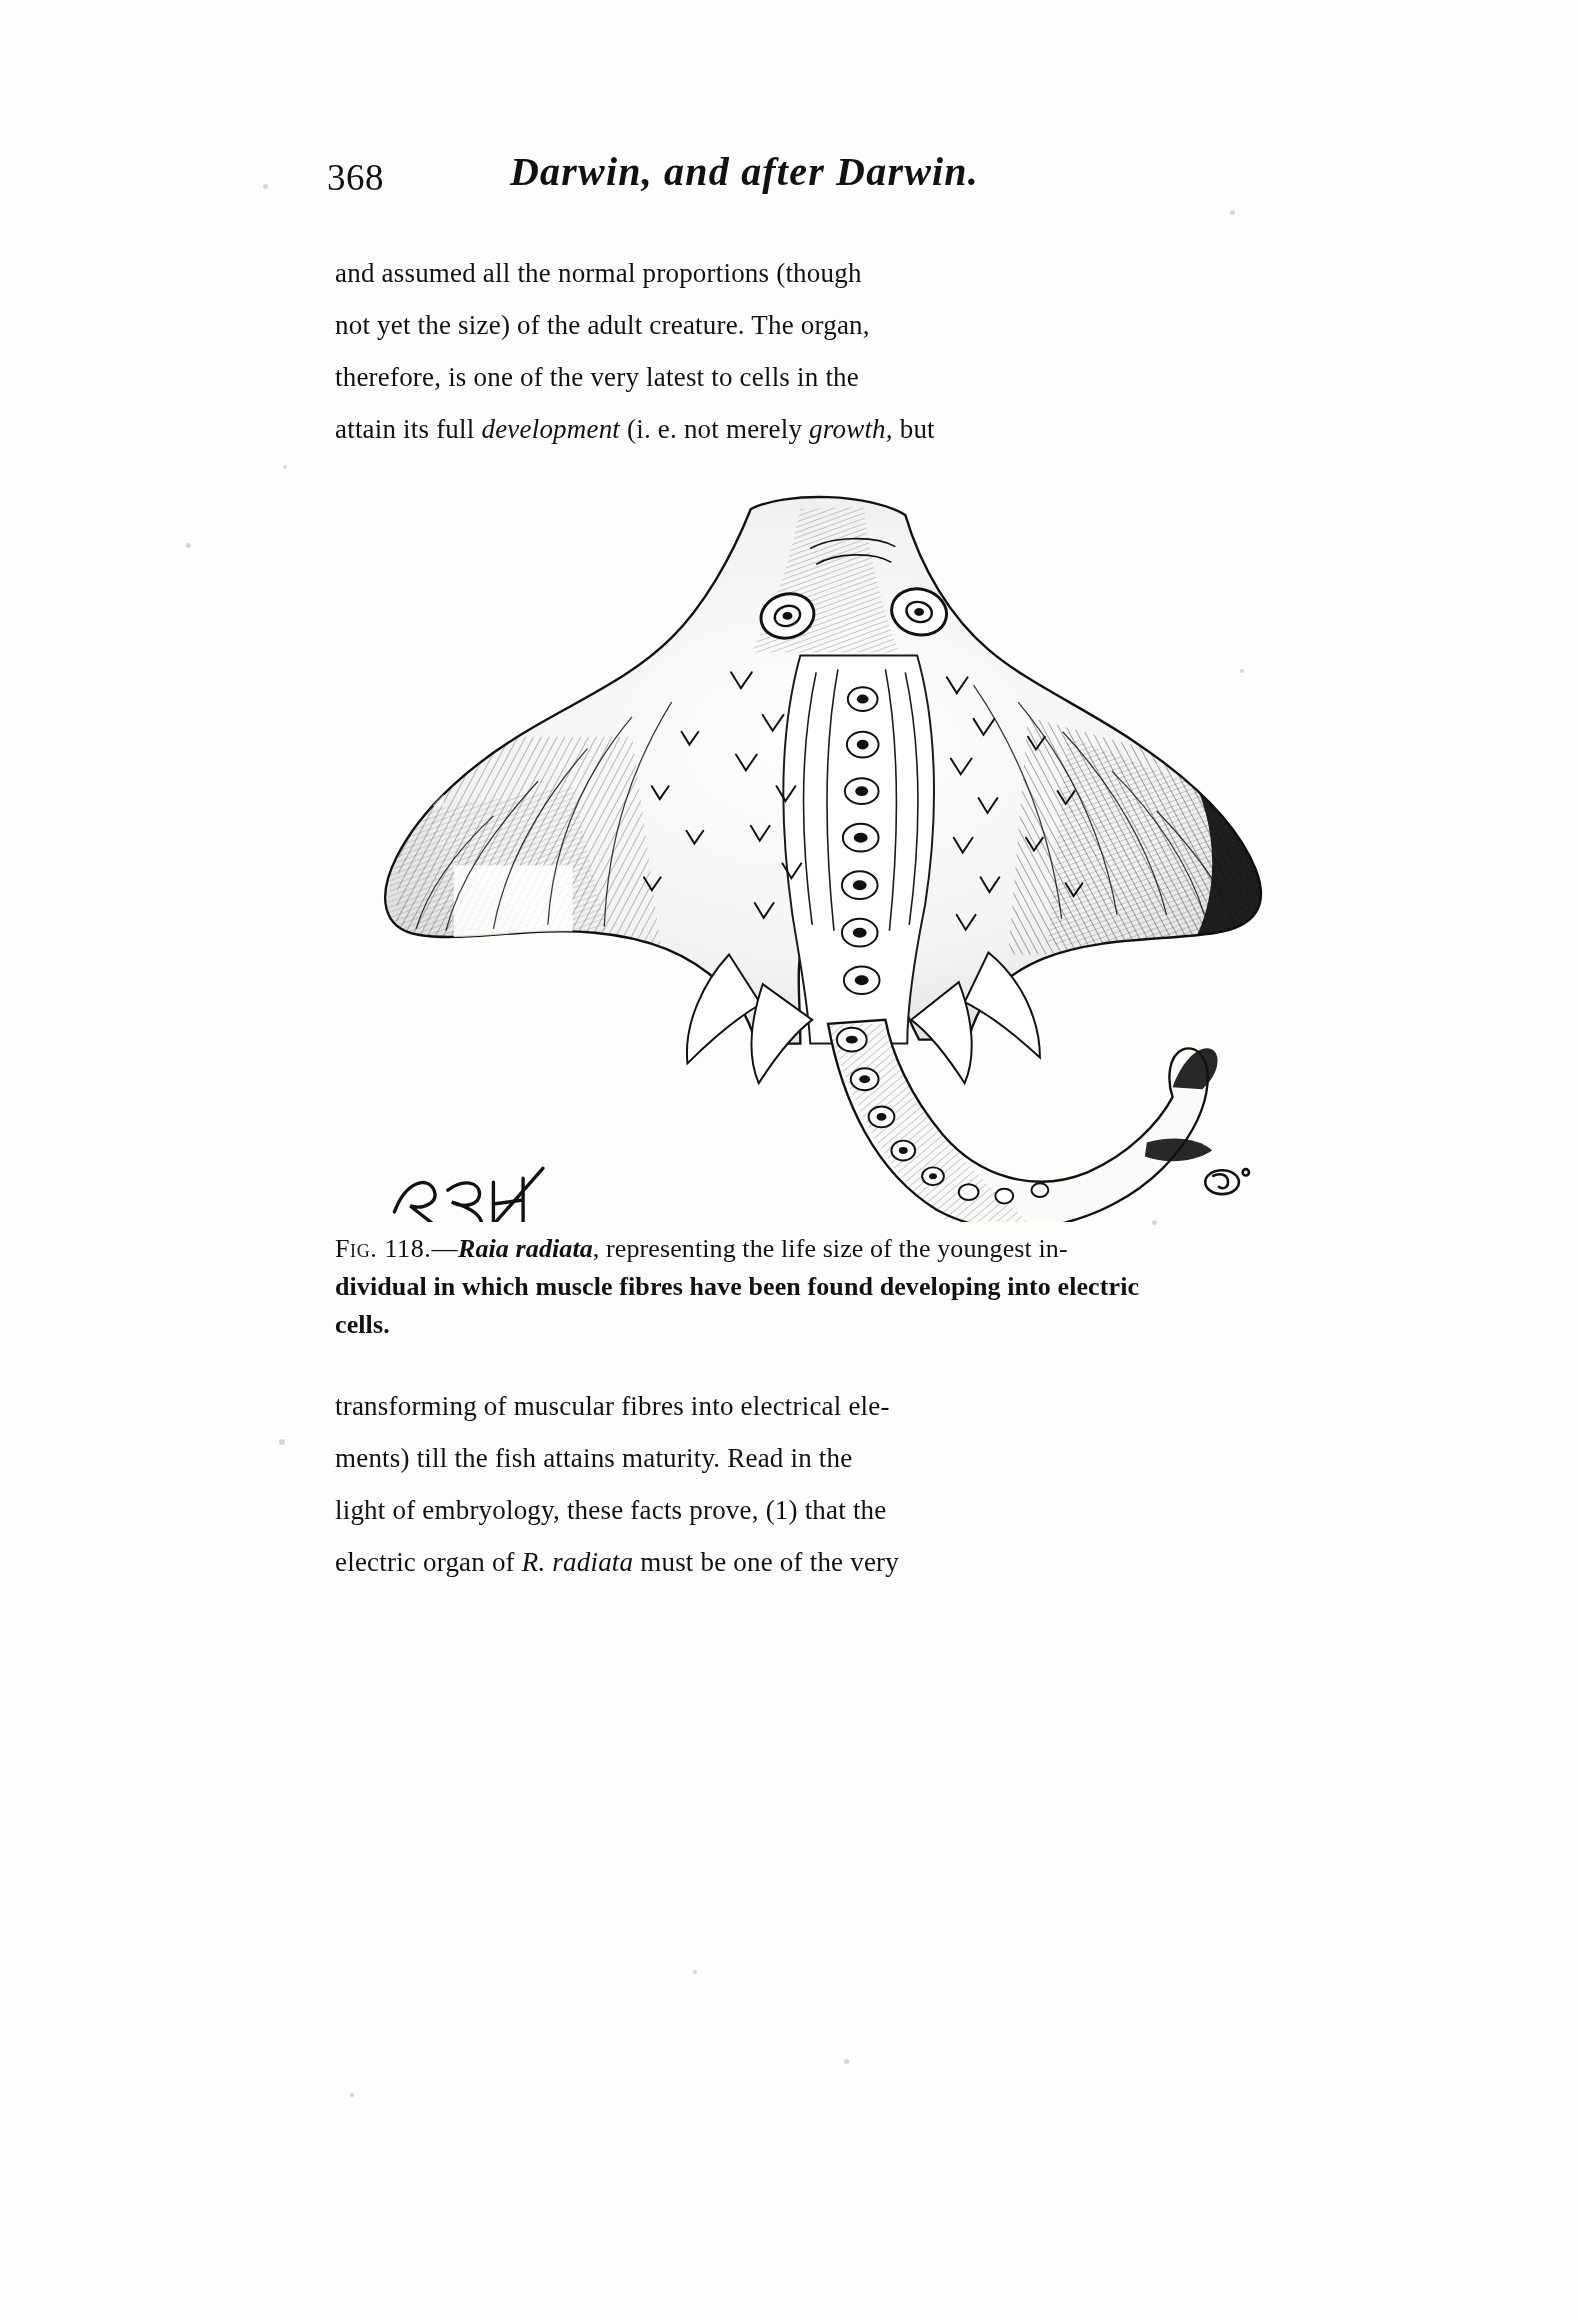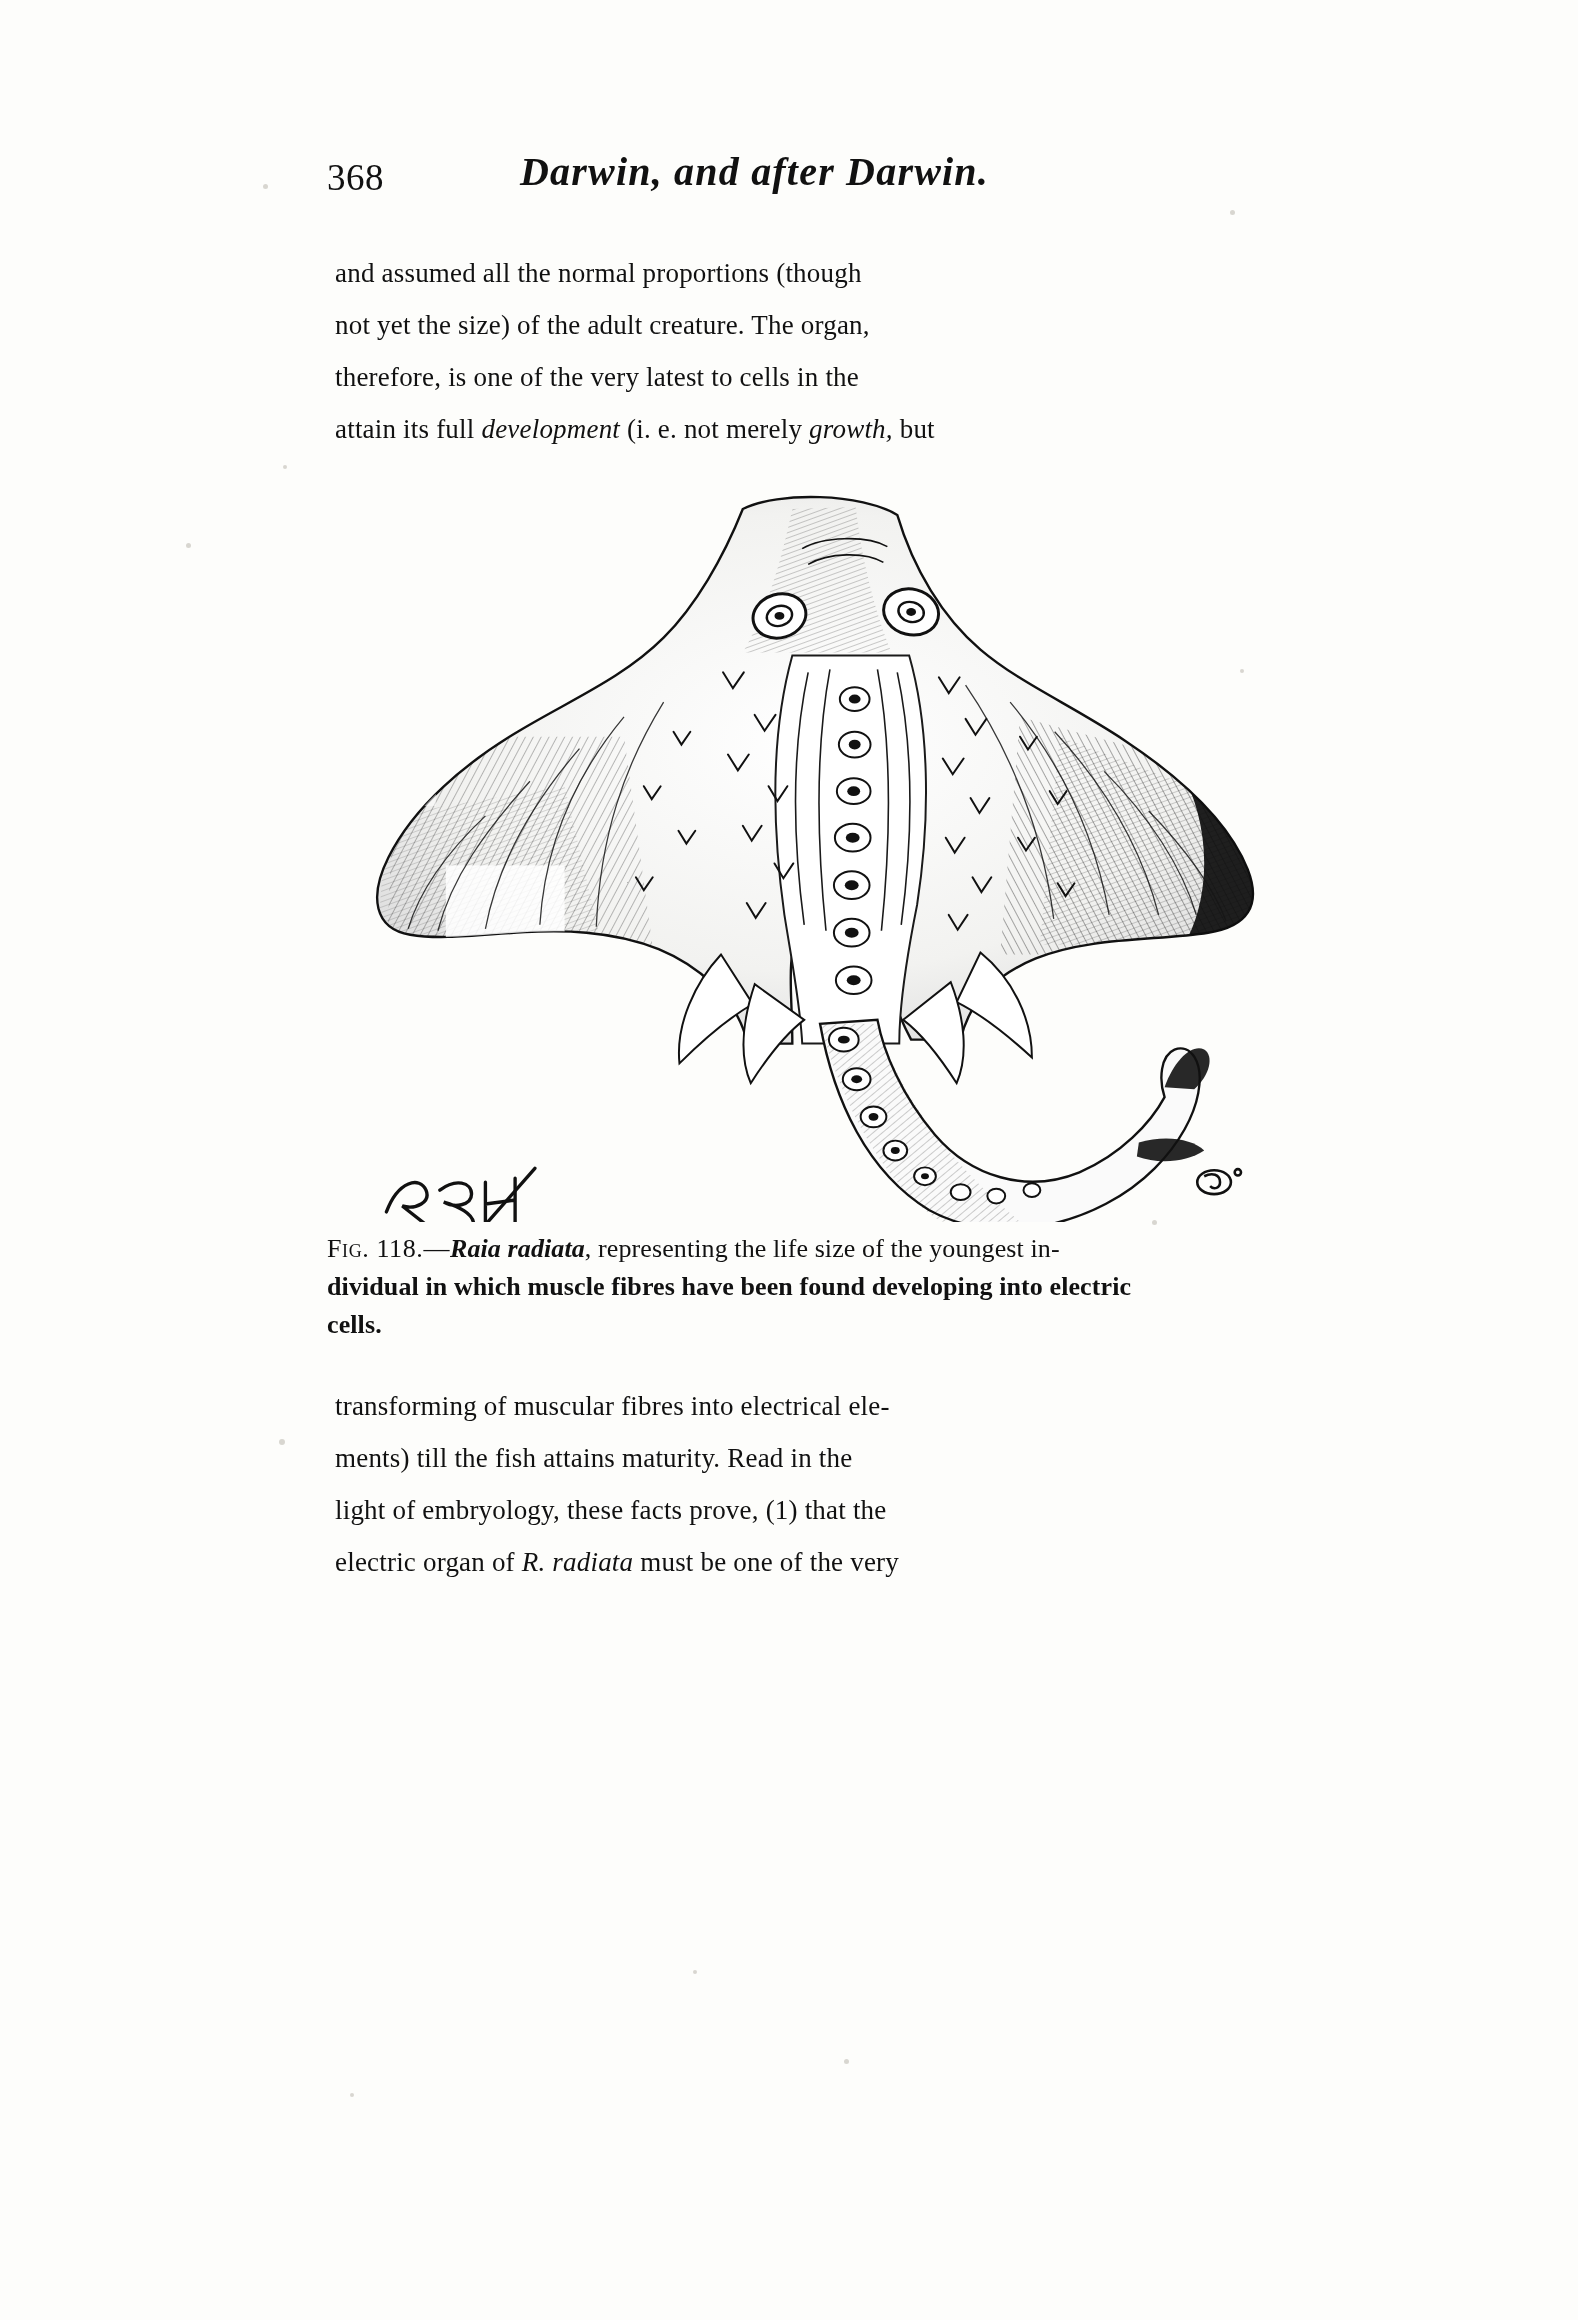--- a/index.html
+++ b/index.html
@@ -46,39 +46,38 @@
   }
   .head-title {
     position: absolute;
     left: 183px;
     top: 0px;
     font-size: 40px;
     font-style: italic;
     font-weight: bold;
     letter-spacing: 1.2px;
     font-family: "Liberation Serif", serif;
-    margin-left: 10px;
   }
 
   
   .para {
     font-size: 27px;
     line-height: 52px;
     text-align: justify;
     text-justify: inter-word;
     letter-spacing: 0.2px;
     margin: 8px;
   }
   .para.top { margin-bottom: 0; }
   .para.bottom { margin-top: 0; }
   .para i { font-style: italic; }
 
   
   .figure {
-    margin: 34px 0 0 0;
+    margin: 34px 0 0 8px;
     position: relative;
   }
   .fig-image {
     width: 995px;
     height: 733px;
     position: relative;
   }
   .fig-image svg { display: block; }
 
   .fig-caption {

